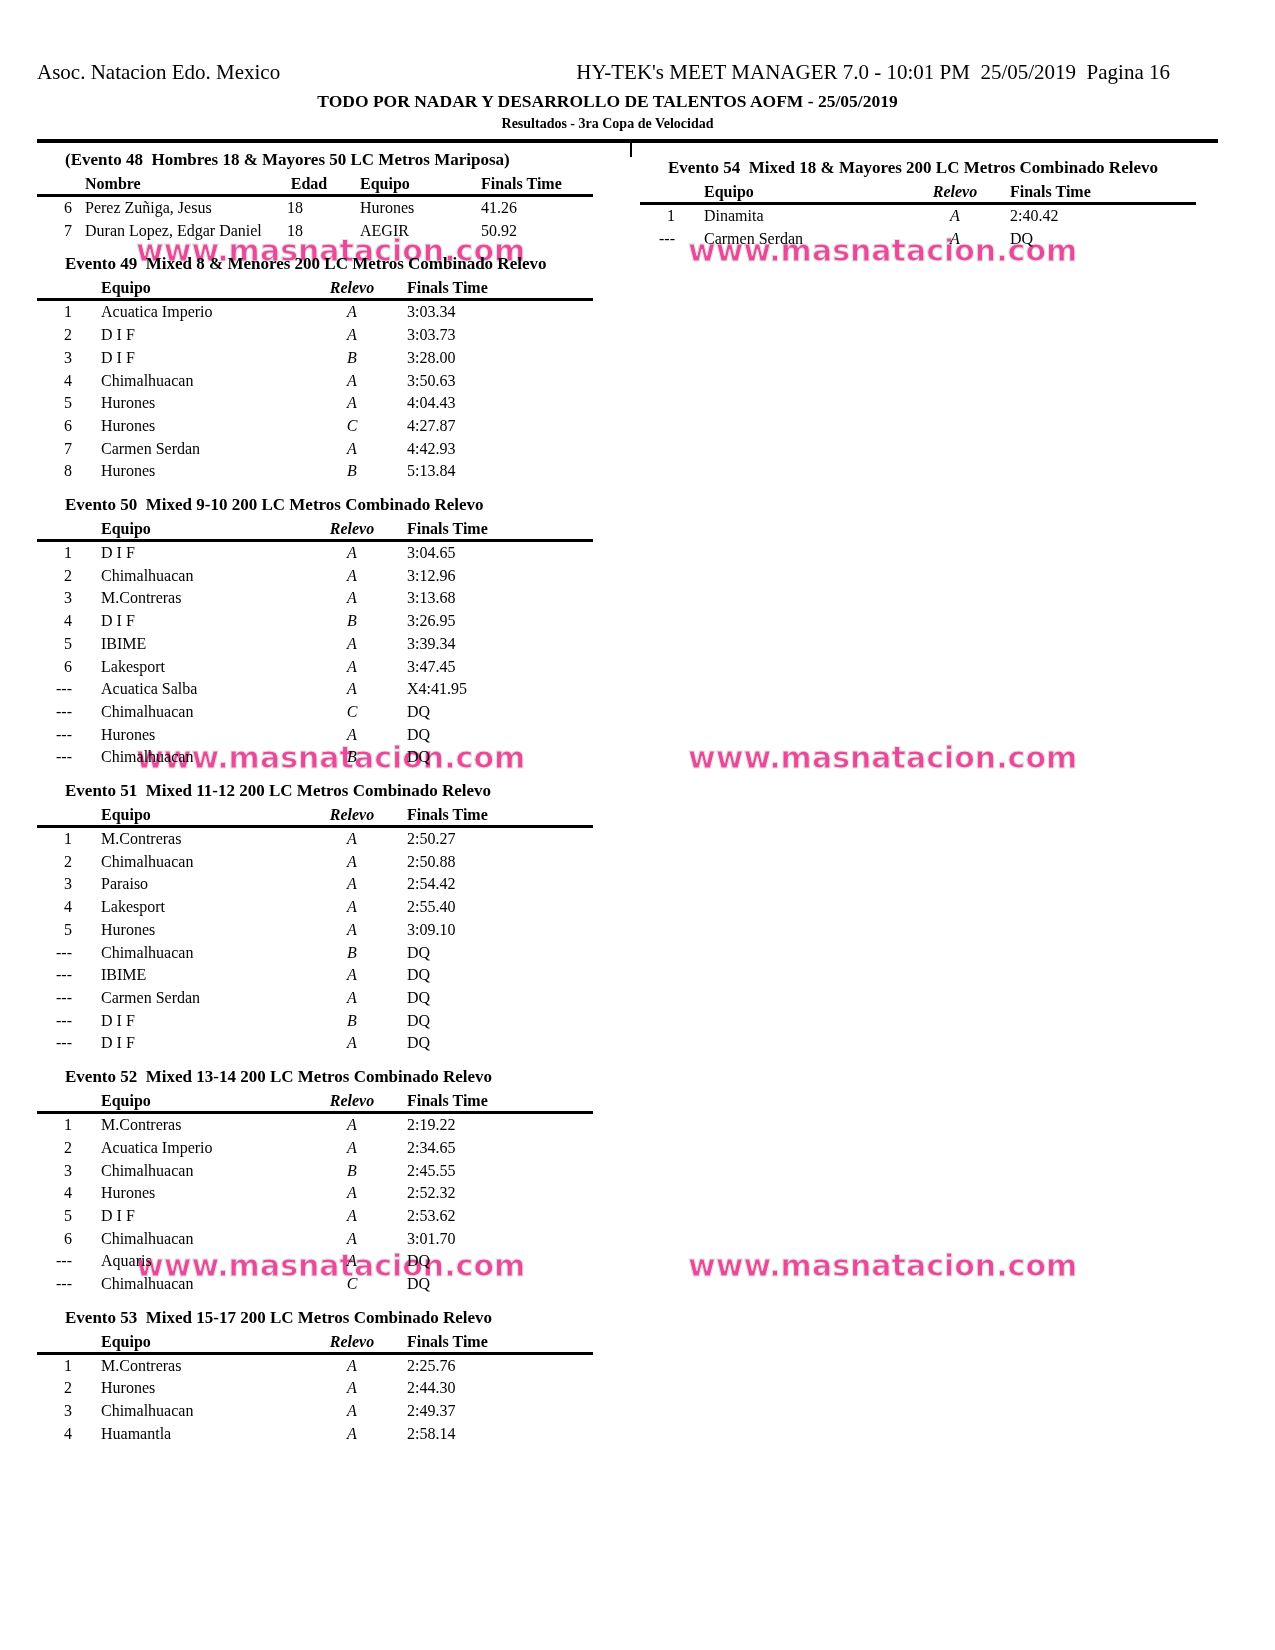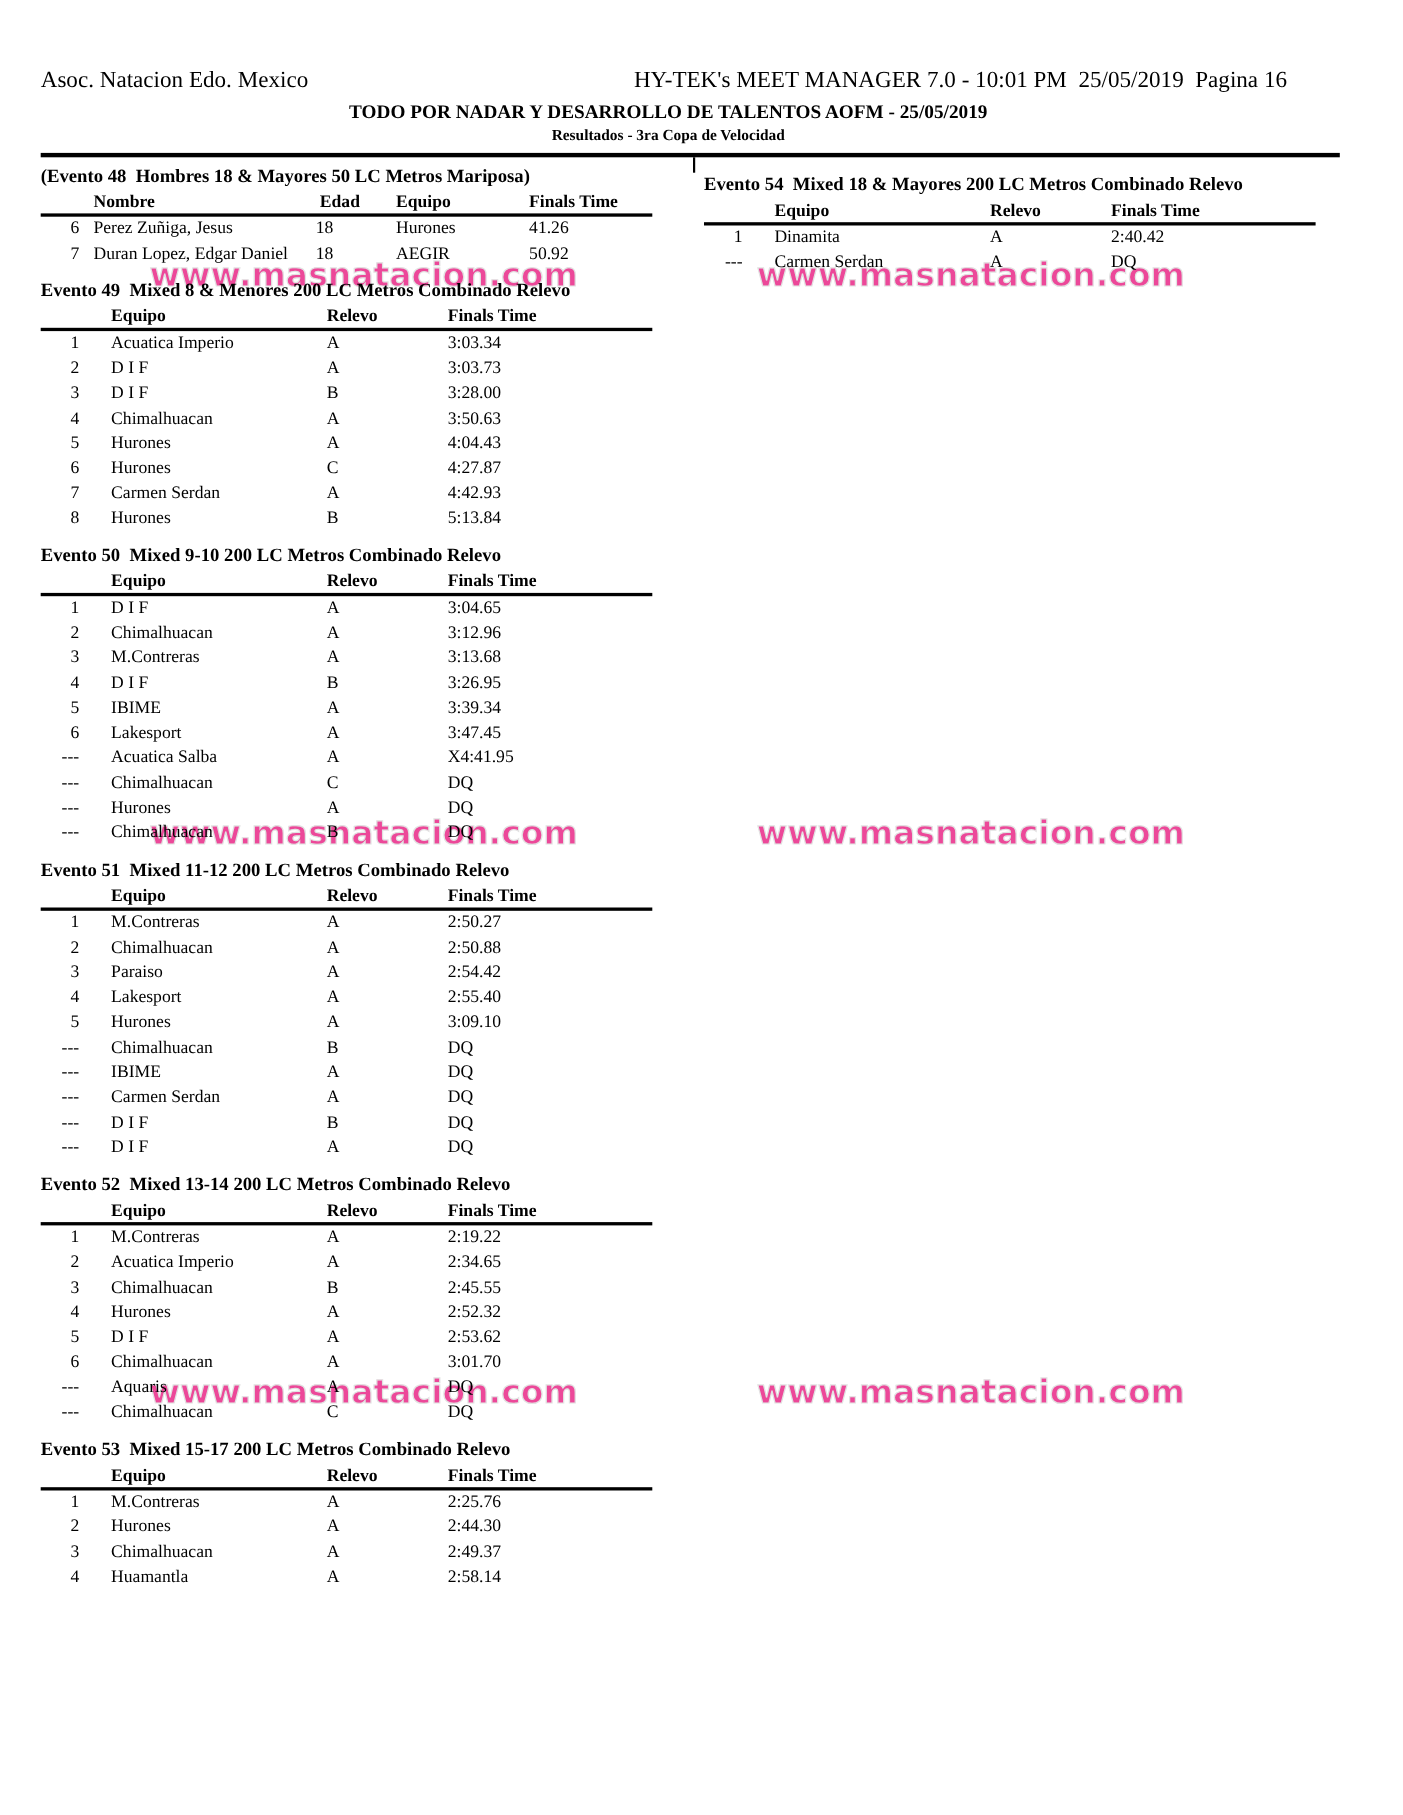--- a/index.html
+++ b/index.html
@@ -46,37 +46,37 @@
   .col{
     position:absolute;top:148px;width:556px;z-index:1;
   }
   .col-left{left:37px;}
   .col-right{left:640px;}
   .event{margin-top:12px;}
   .col-left .event:first-child{margin-top:2px;}
   .col-right .event:first-child{margin-top:10px;}
   .event-title{
     font-weight:bold;font-size:17px;line-height:20px;
-    margin-bottom:4px;white-space:pre;
+    margin-bottom:4px;white-space:pre;margin-left:28px;
   }
   .thead{
     display:grid;font-weight:bold;font-size:16px;line-height:19px;
     border-bottom:3px solid #000;padding-bottom:1px;white-space:pre;
   }
   .row{
     display:grid;font-size:16px;line-height:22.7px;white-space:pre;
   }
   .cols-rel{grid-template-columns:35px 225px 110px 1fr;}
   .cols-ind{grid-template-columns:35px 215px 44px 150px 1fr;}
   .place{text-align:right;}
   .team{padding-left:29px;}
   .name{padding-left:13px;}
   .row .age{}
   .thead .age{text-align:center;}
-  .relay{}
+  .relay{text-align:center;font-style:italic;}
   .time{padding-right:10px;}
 </style>
 </head>
 <body>
 
 <div class="page">
 
   <div class="wm" style="left:112px;top:233px;">www.masnatacion.com</div>
   <div class="wm" style="left:664px;top:233px;">www.masnatacion.com</div>
   <div class="wm" style="left:112px;top:740px;">www.masnatacion.com</div>

